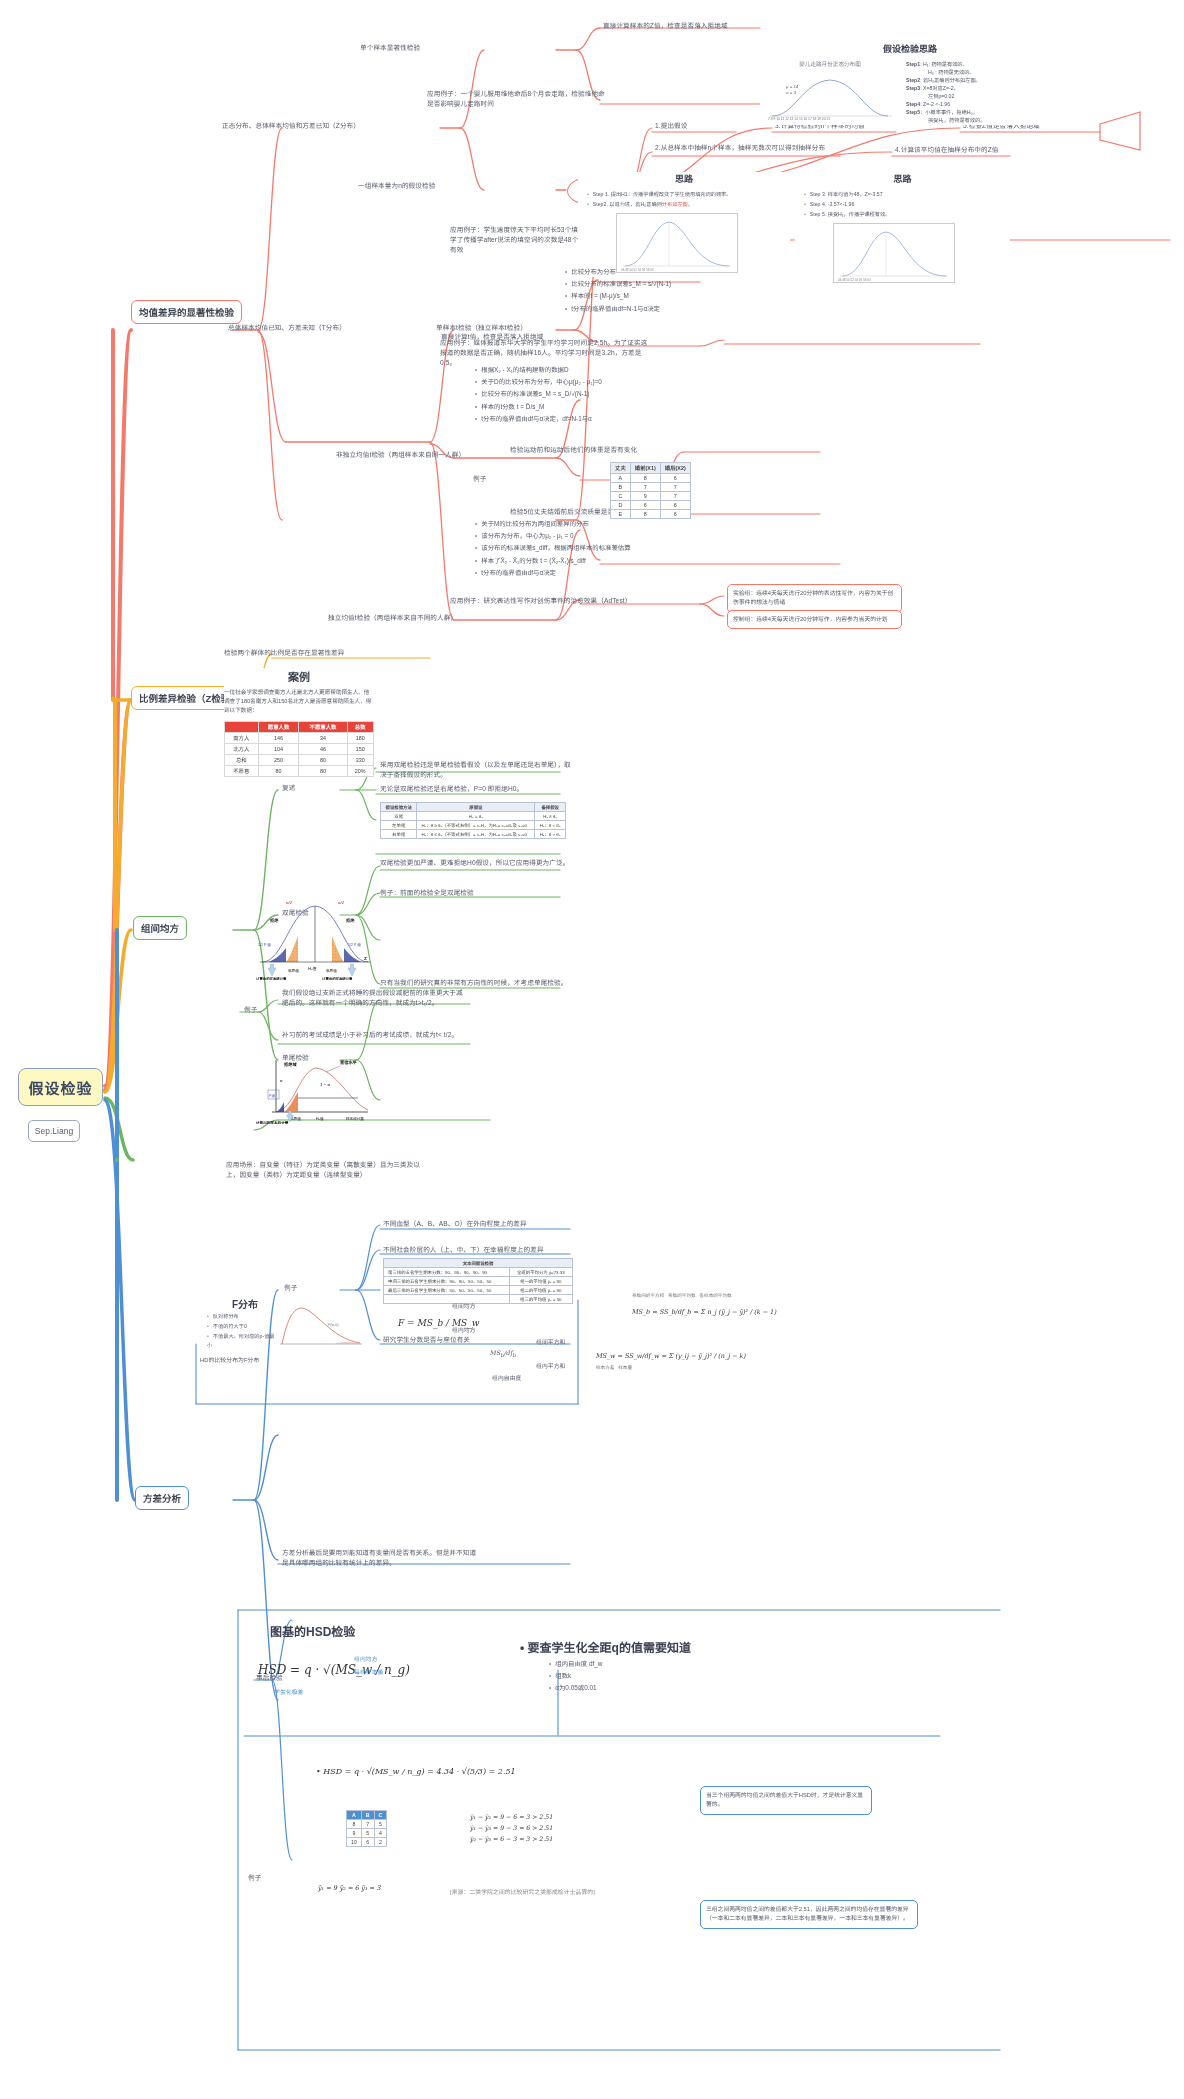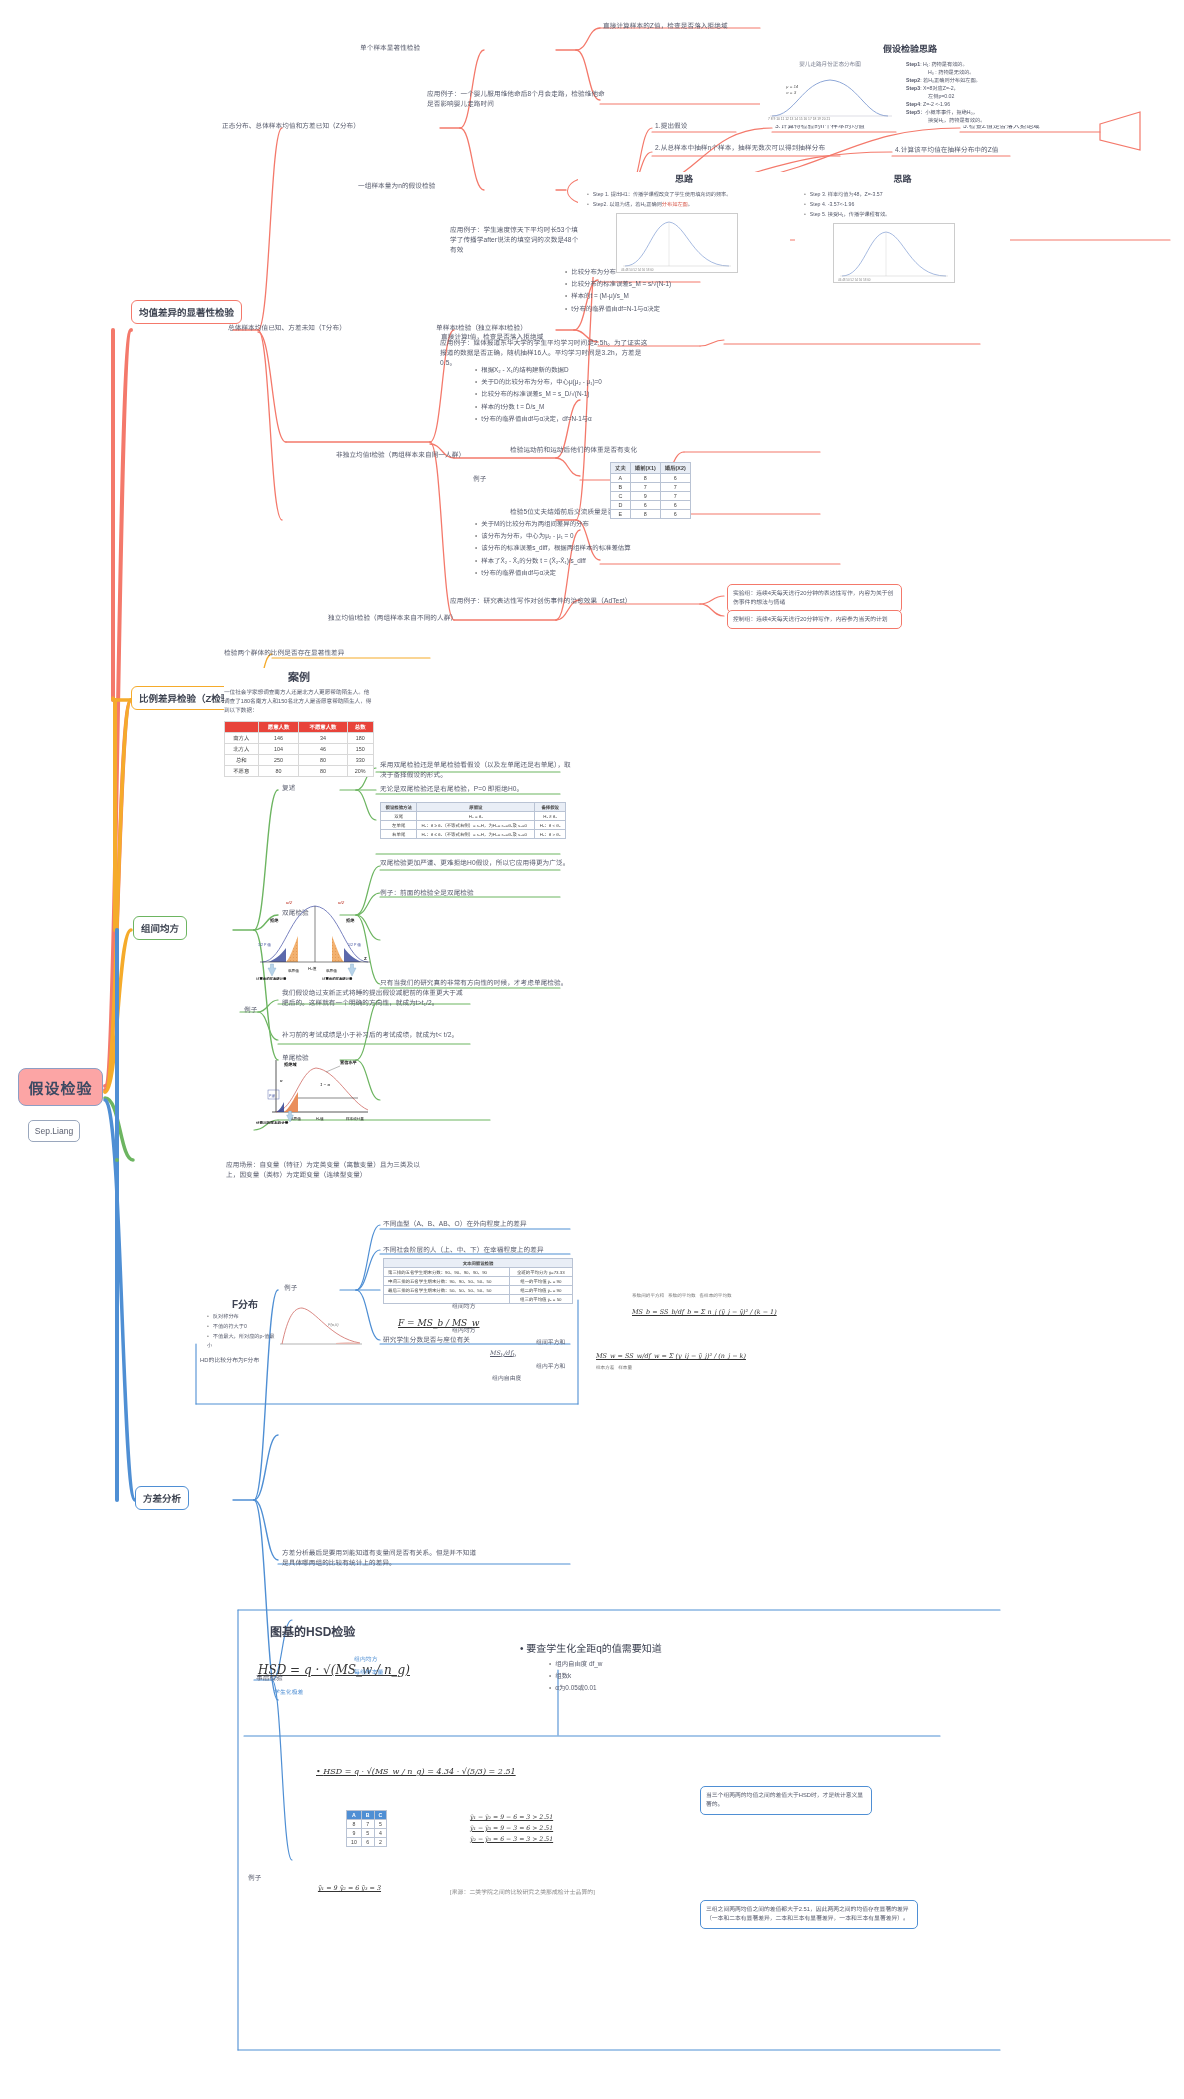--- a/index.html
+++ b/index.html
@@ -17,21 +17,21 @@
     overflow:hidden;
   }
   #wires{
     position:absolute;left:0;top:0;width:1184px;height:2099px;
     pointer-events:none;
   }
   
   .node{position:absolute;box-sizing:border-box;}
   .root{
     left:18px;top:1068px;width:85px;height:38px;
-    border:1.4px solid #8d9ec4;border-radius:8px;background:#fca5a5;
+    border:1.4px solid #8d9ec4;border-radius:8px;background:#fef9c3;
     display:flex;align-items:center;justify-content:center;
     font-size:15px;font-weight:700;color:#3d4a63;letter-spacing:1px;
   }
   .author{
     left:28px;top:1120px;width:52px;height:22px;
     border:1px solid #9aa7bd;border-radius:5px;background:#fff;
     display:flex;align-items:center;justify-content:center;
     font-size:8.5px;color:#5b6070;
   }
   .l1{
@@ -65,21 +65,21 @@
   .fig{position:absolute;background:#fff;}
   .fig-title{
     text-align:center;font-weight:700;color:#3d4252;
   }
   .tbl{border-collapse:collapse;font-size:5.4px;color:#444;}
   .tbl td,.tbl th{border:.5px solid #b9c3d4;padding:1px 4px;text-align:center;}
   .tbl th{background:#e9eef6;font-weight:700;}
   .tbl.red th{background:#e8433a;color:#fff;border-color:#d8d8d8;}
   .tbl.red td{border-color:#d8d8d8;}
   .tbl.blue th{background:#4f8fd4;color:#fff;}
-  .formula{font-family:"DejaVu Serif",serif;font-style:italic;text-decoration:underline;}
+  .formula{font-family:"DejaVu Serif",serif;font-style:italic;}
   .kv{font-size:6px;line-height:1.6;color:#55596a;}
   .note{
     position:absolute;border:1.1px solid #4f8fd4;border-radius:5px;
     background:#fff;font-size:5.8px;line-height:1.6;color:#55596a;padding:4px 5px;
     box-sizing:border-box;
   }
   .note.red{border-color:#f4796b;}
 </style>
 </head>
 <body>
@@ -756,21 +756,21 @@
     <span>组内均方</span>
   </div>
   <div class="node lbl sm" style="left:354px;top:1668px;color:#4f8fd4;">
     <span>每组样本量</span>
   </div>
   <div class="node lbl sm" style="left:274px;top:1688px;color:#4f8fd4;">
     <span>学生化极差</span>
   </div>
 
   <div class="node" style="left:520px;top:1638px;">
-    <span style="font-size:10px;font-weight:400;color:#3d4252;">• <span>要查学生化全距q的值需要知道</span></span>
+    <span style="font-size:12px;font-weight:700;color:#3d4252;">• <span>要查学生化全距q的值需要知道</span></span>
   </div>
   <div class="bullets node" style="left:540px;top:1658px;width:180px;font-size:6.4px;">
     <ul>
       <li>组内自由度 df_w</li>
       <li>组数k</li>
       <li>α为0.05或0.01</li>
     </ul>
   </div>
 
   <div class="node" style="left:316px;top:1760px;">

